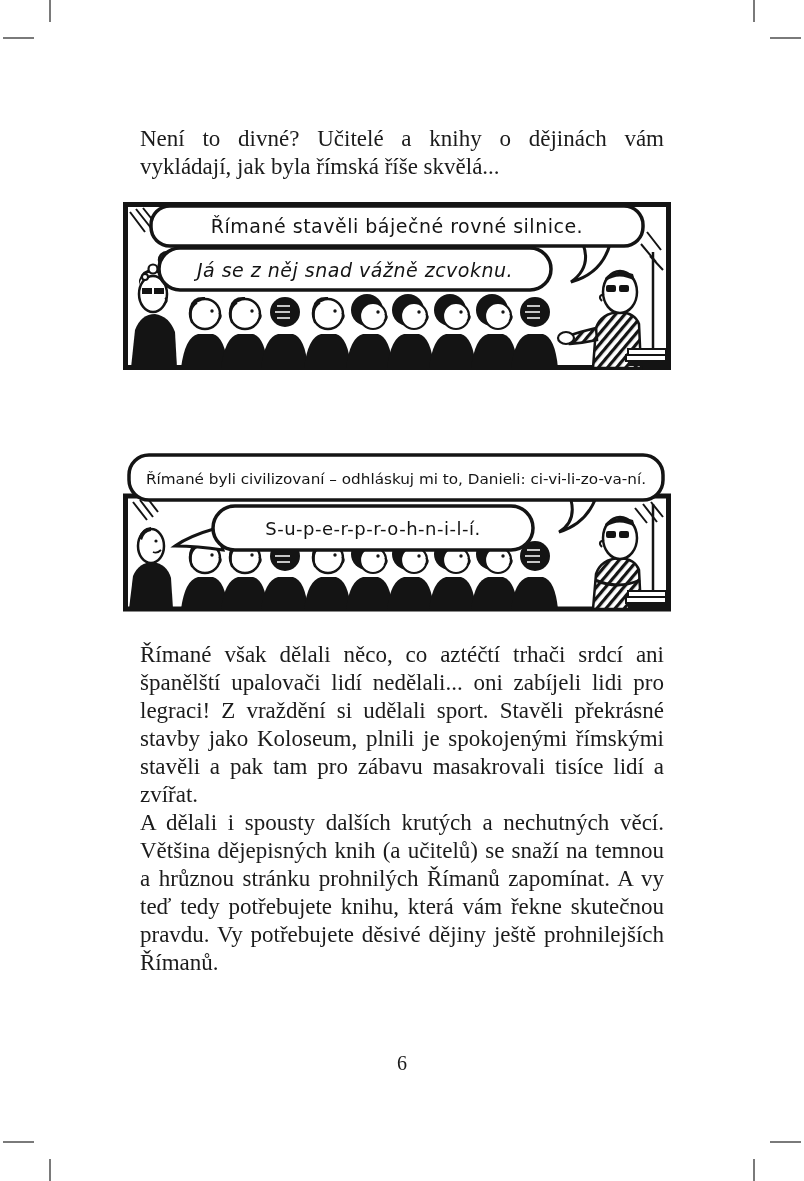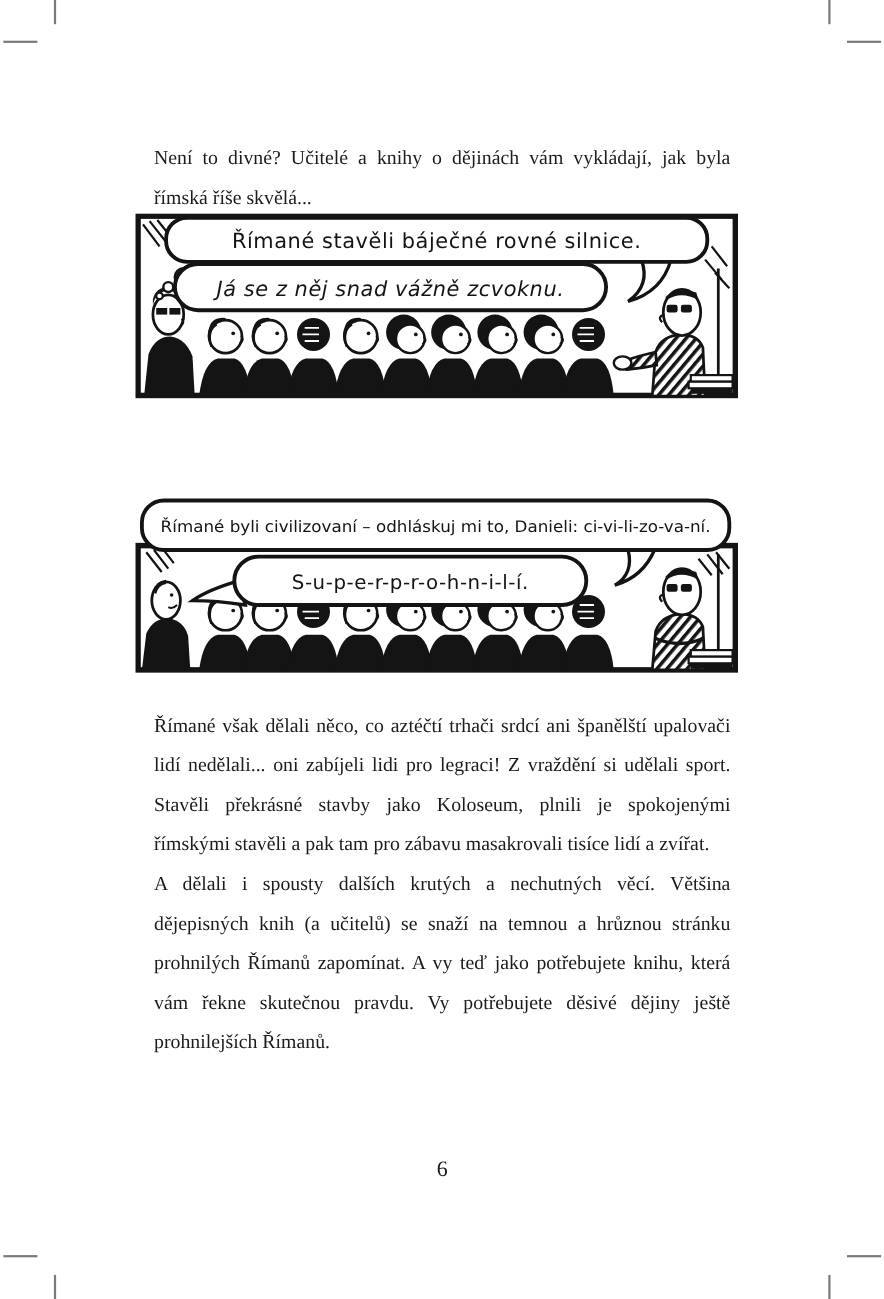--- a/index.html
+++ b/index.html
@@ -13,29 +13,29 @@
   .cm-tl-h { left:3px;   top:37px;   width:31px; height:2px;  }
   .cm-tr-v { left:753px; top:0;      width:2px;  height:22px; }
   .cm-tr-h { left:770px; top:37px;   width:31px; height:2px;  }
   .cm-bl-h { left:3px;   top:1141px; width:31px; height:2px;  }
   .cm-bl-v { left:49px;  top:1159px; width:2px;  height:22px; }
   .cm-br-h { left:770px; top:1141px; width:31px; height:2px;  }
   .cm-br-v { left:753px; top:1159px; width:2px;  height:22px; }
 
   .tblock {
     position:absolute; left:140px; width:524px;
-    text-align:justify; font-size:18px; line-height:36px; color:#1b1b1b;
+    text-align:justify; font-size:23px; line-height:28px; color:#1b1b1b;
   }
   .tblock p { margin:0; }
   .intro  { top:125px; }
   .middle { top:384px; }
   .bodytext { top:641px; }
 
   .comic { position:absolute; left:123px; }
-  .comic1 { top:194px; width:548px; height:169px; }
+  .comic1 { top:202px; width:548px; height:169px; }
   .comic2 { top:452px; width:460px; height:160px; }
 
   .pagenum {
     position:absolute; left:140px; width:524px; top:1052px;
     text-align:center; font-size:20px; color:#1b1b1b;
   }
   .comic-font { font-family:"DejaVu Sans", sans-serif; fill:#141414; }
   .comic-italic { font-style:italic; }
 </style>
 </head>
@@ -220,18 +220,18 @@
       <g>
         <path d="M94,76 Q66,84 52,94 Q74,94 100,98 Z" fill="#ffffff" stroke="#141414" stroke-width="3"></path>
         <rect x="90" y="54" width="320" height="44" rx="22" fill="#ffffff" stroke="#141414" stroke-width="3.5"></rect>
         <text x="250" y="83" text-anchor="middle" class="comic-font" font-size="18" letter-spacing="0.5">S-u-p-e-r-p-r-o-h-n-i-l-í.</text>
       </g>
     </svg>
   </div>
 
   <div class="tblock bodytext">
     <p>Římané však dělali něco, co aztéčtí trhači srdcí ani španěl­ští upalovači lidí nedělali... oni zabíjeli lidi pro legraci! Z vraždění si udělali sport. Stavěli překrásné stavby jako Koloseum, plnili je spokojenými římskými stavěli a pak tam pro zábavu masakrovali tisíce lidí a zvířat.</p>
-    <p>A dělali i spousty dalších krutých a nechutných věcí. Vět­šina dějepisných knih (a učitelů) se snaží na temnou a hrůznou stránku prohnilých Římanů zapomínat. A vy teď jako potřebujete knihu, která vám řekne skutečnou pravdu. Vy potřebujete děsivé dějiny ještě prohnilejších Římanů.</p>
+    <p>A dělali i spousty dalších krutých a nechutných věcí. Vět­šina dějepisných knih (a učitelů) se snaží na temnou a hrůznou stránku prohnilých Římanů zapomínat. A vy teď tedy potřebujete knihu, která vám řekne skutečnou pravdu. Vy potřebujete děsivé dějiny ještě prohnilejších Římanů.</p>
   </div>
 
   <div class="pagenum">6</div>
 
 </div>
 
 </body></html>

